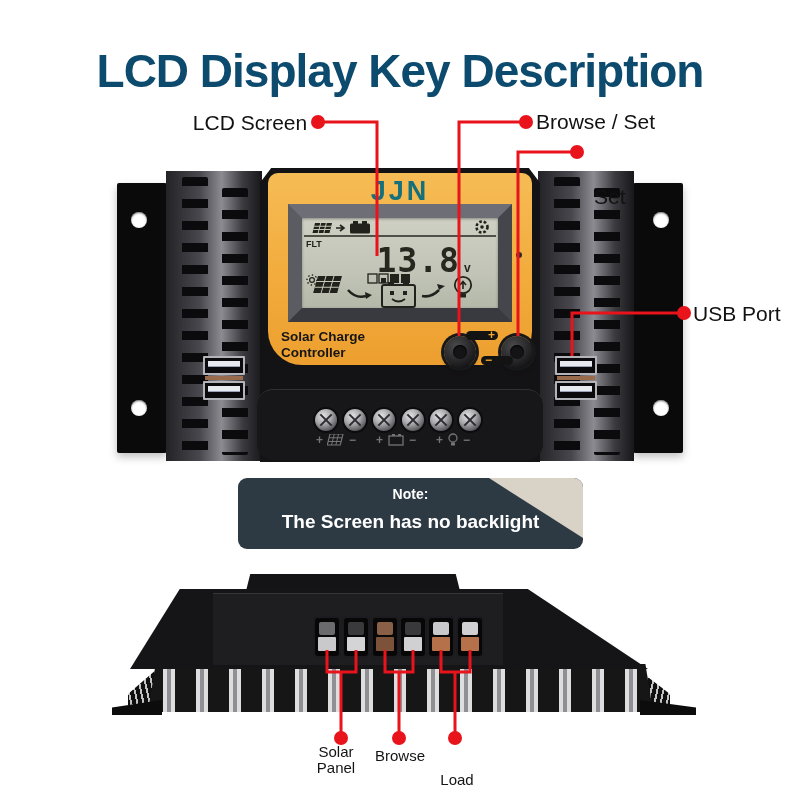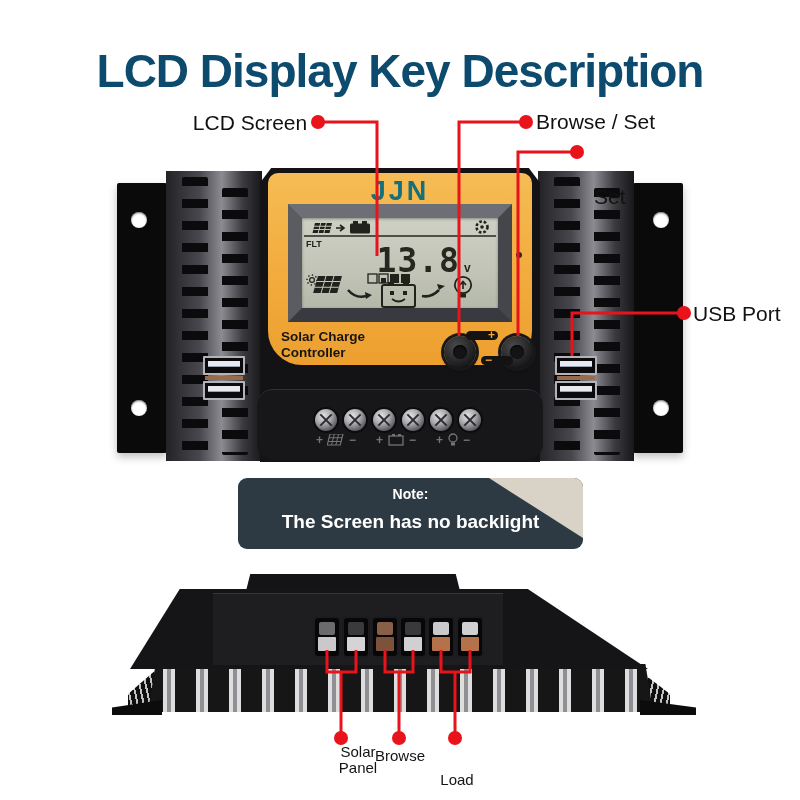--- a/index.html
+++ b/index.html
@@ -117,21 +117,21 @@
   .bv-trap{left:130px;top:589px;width:518px;height:80px;background:#151518;
       clip-path:polygon(9.6% 0,76.8% 0,100% 100%,0 100%);}
   .bv-panel{left:213px;top:593px;width:290px;height:71px;background:#1e1e21;
       border-top:1px solid #35353a;}
   .bv-terminal{top:618px;width:24px;height:38px;background:#070708;border-radius:3px;
       box-shadow:0 0 0 2px #1c1c20;}
   .bv-terminal .clamp-top{position:absolute;left:4px;top:4px;width:16px;height:13px;border-radius:2px;}
   .bv-terminal .clamp-bot{position:absolute;left:3px;top:19px;width:18px;height:14px;border-radius:1px;}
 
   .bv-label{color:#141414;font-size:15px;line-height:16px;text-align:center;white-space:nowrap;}
-  .lbl-solar{left:328px;top:744px;width:60px;}
+  .lbl-solar{left:306px;top:744px;width:60px;}
   .lbl-batt{left:368px;top:748px;width:64px;}
   .lbl-load{left:428px;top:772px;width:58px;}
 
   
   .overlay{left:0;top:0;width:800px;height:800px;pointer-events:none;}
 </style>
 </head>
 <body>
 
 <div class="stage">

